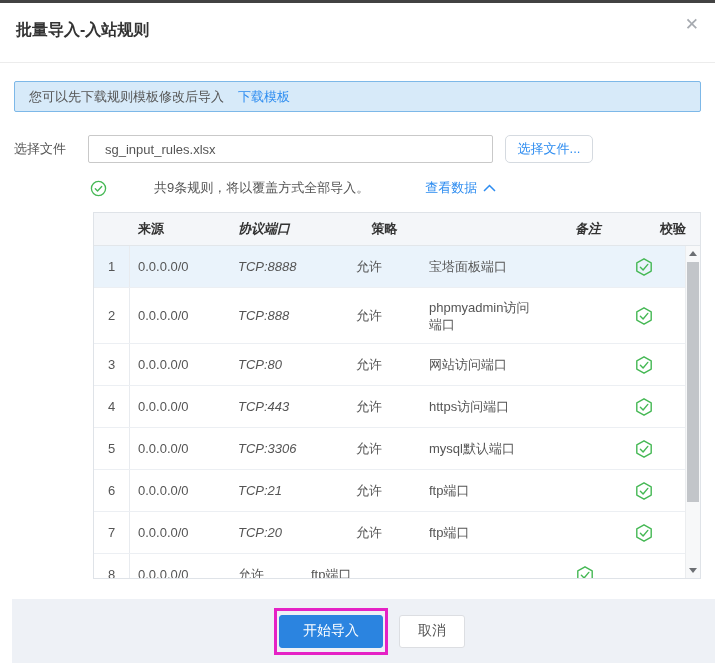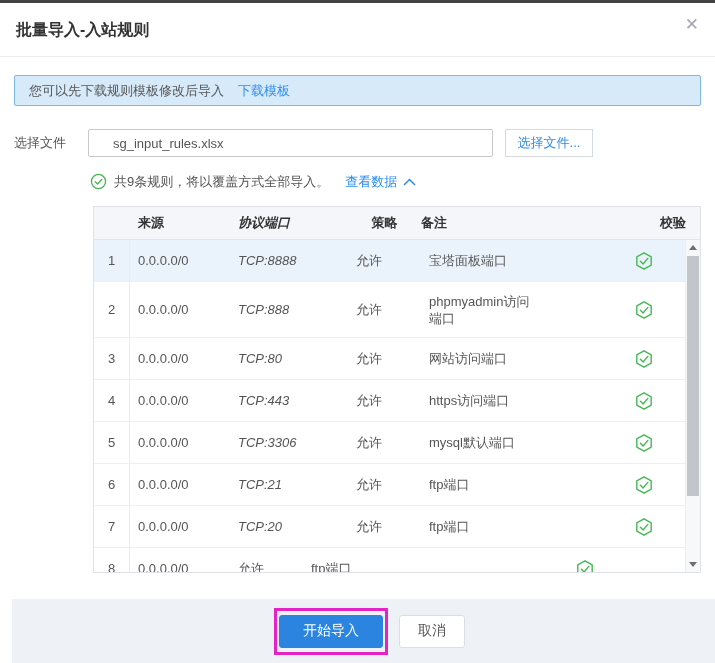--- a/index.html
+++ b/index.html
@@ -3,57 +3,57 @@
 <meta charset="utf-8">
 <style>
   * { margin:0; padding:0; box-sizing:border-box; }
   html,body { background:#fff; }
   body { font-family:"Liberation Sans","DejaVu Sans",sans-serif; }
   .dialog { position:relative; width:715px; height:663px; background:#fff; overflow:hidden; }
 
   .top-strip { height:3px; width:100%; background:#424242; }
 
   
-  .dlg-header { position:relative; height:54px; border-bottom:1px solid #ececec; padding:17px 16px 0 16px; }
+  .dlg-header { position:relative; height:60px; border-bottom:1px solid #ececec; padding:17px 16px 0 16px; }
   .dlg-title { font-size:16px; font-weight:bold; color:#333; }
   .close { position:absolute; top:13px; right:16px; font-size:17px; color:#a6aab0; cursor:pointer; line-height:1; }
 
   
   .banner { margin:18px 14px 0 14px; height:31px; background:#d7eaf9; border:1px solid #7db8e8; border-radius:2px;
             display:flex; align-items:center; padding:0 14px; }
   .banner-text { font-size:13px; color:#555;text-align:center; }
   .link { font-size:13px; color:#2d8cf0; cursor:pointer; text-decoration:none; }
   .banner .link { margin-left:14px; }
 
   
   .file-row { margin:23px 0 0 14px; display:flex; align-items:center; }
   .file-label { width:74px; font-size:13px; color:#555; }
-  .file-input { width:405px; height:28px; border:1px solid #c9c9c9; border-radius:2px; padding:0 24px;
+  .file-input { width:405px; height:28px; border:1px solid #c9c9c9; border-radius:2px; padding:0 16px;
                 font-size:13px; color:#555; font-family:"Liberation Sans","DejaVu Sans",sans-serif; outline:none; }
-  .browse-btn { margin-left:12px; width:88px; height:28px; background:#fff; border:1px solid #d5dae0; border-radius:0;
+  .browse-btn { margin-left:12px; width:88px; height:28px; background:#fff; border:1px solid #d5dae0; border-radius:5px;
                 font-size:13px; color:#2d8cf0; cursor:pointer; font-family:inherit; }
 
   
-  .status-row { margin:16px 0 0 90px; display:flex; align-items:flex-start; }
+  .status-row { margin:16px 0 0 90px; display:flex; align-items:center;gap:40px; }
   .status-icon { flex:0 0 auto; margin-right:7px; display:inline-flex; }
   .status-text { font-size:13px; color:#555; }
   .status-row .link { margin-left:16px; display:inline-flex; align-items:center; }
   .chev { margin-left:6px; display:inline-flex; }
 
   
   .rule-table { margin:15px 0 16px 93px; width:608px; border:1px solid #dfe3e8; }
   .thead { display:flex; height:33px; background:#f4f6f9; border-bottom:1px solid #e2e6ea; align-items:center; }
   .th { font-size:13px; color:#333; font-weight:bold; }
   .col-idx    { width:36px;  text-align:center; }
   .col-src    { width:100px; padding-left:8px; }
   .col-proto  { width:118px; padding-left:8px;font-style:italic; }
   .col-policy { width:73px;  padding-left:8px; }
   .col-remark { width:180px; padding-left:8px; }
   .th.col-policy { text-align:center; padding-left:0; }
-  .th.col-remark { text-align:left; padding-left:0; }
+  .th.col-remark { text-align:right; padding-left:0;font-style:italic; }
   .th.col-valid  { flex:1; text-align:right; padding-right:14px; }
 
   .tbody { position:relative; height:332px; overflow:hidden; }
   .rows { width:593px; }
   .tr { display:flex; align-items:center; height:42px; border-bottom:1px solid #eceff3; background:#fff; }
   .tr.tall { height:56px; }
   .tr.highlighted .td { background:#eaf3fb; }
   .td { font-size:13px; color:#555; height:100%; display:flex; align-items:center; }
   .td.col-idx { justify-content:center; border-right:1px solid #e8ebef; }
   .td.col-valid { flex:1; justify-content:center; }

